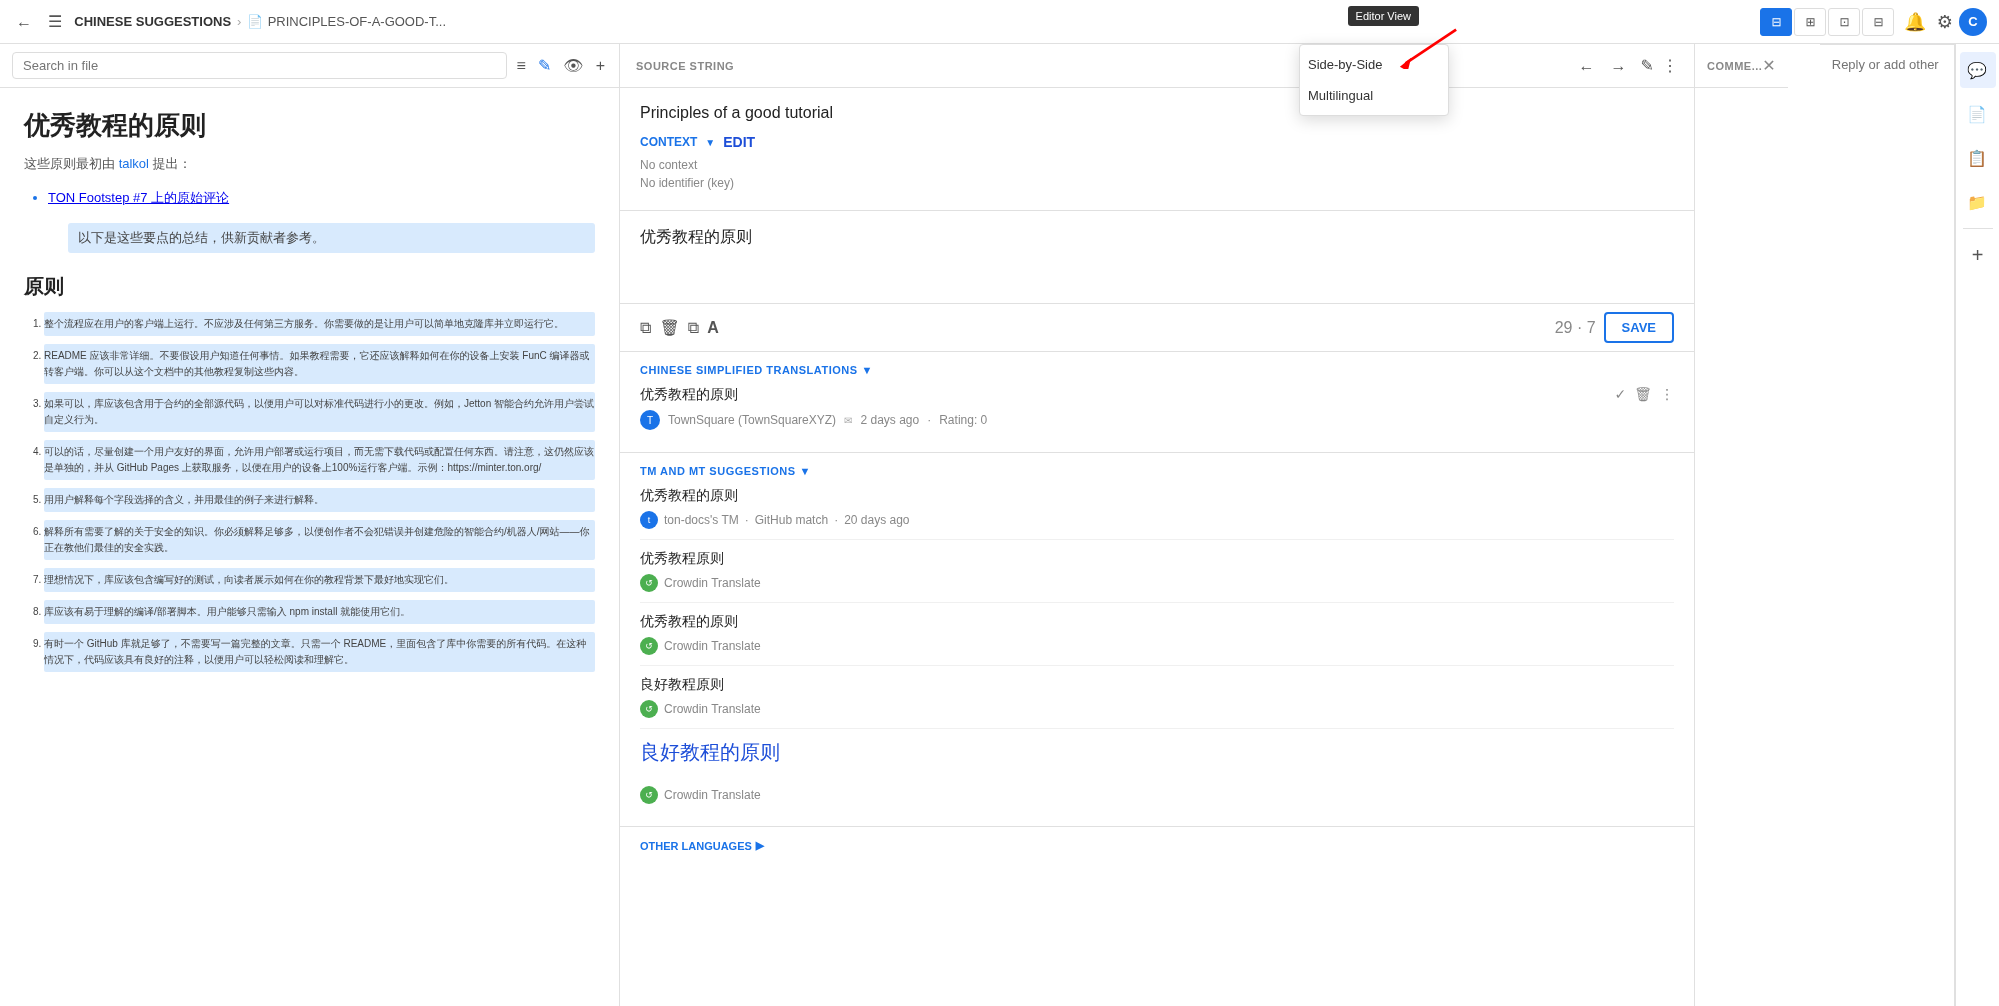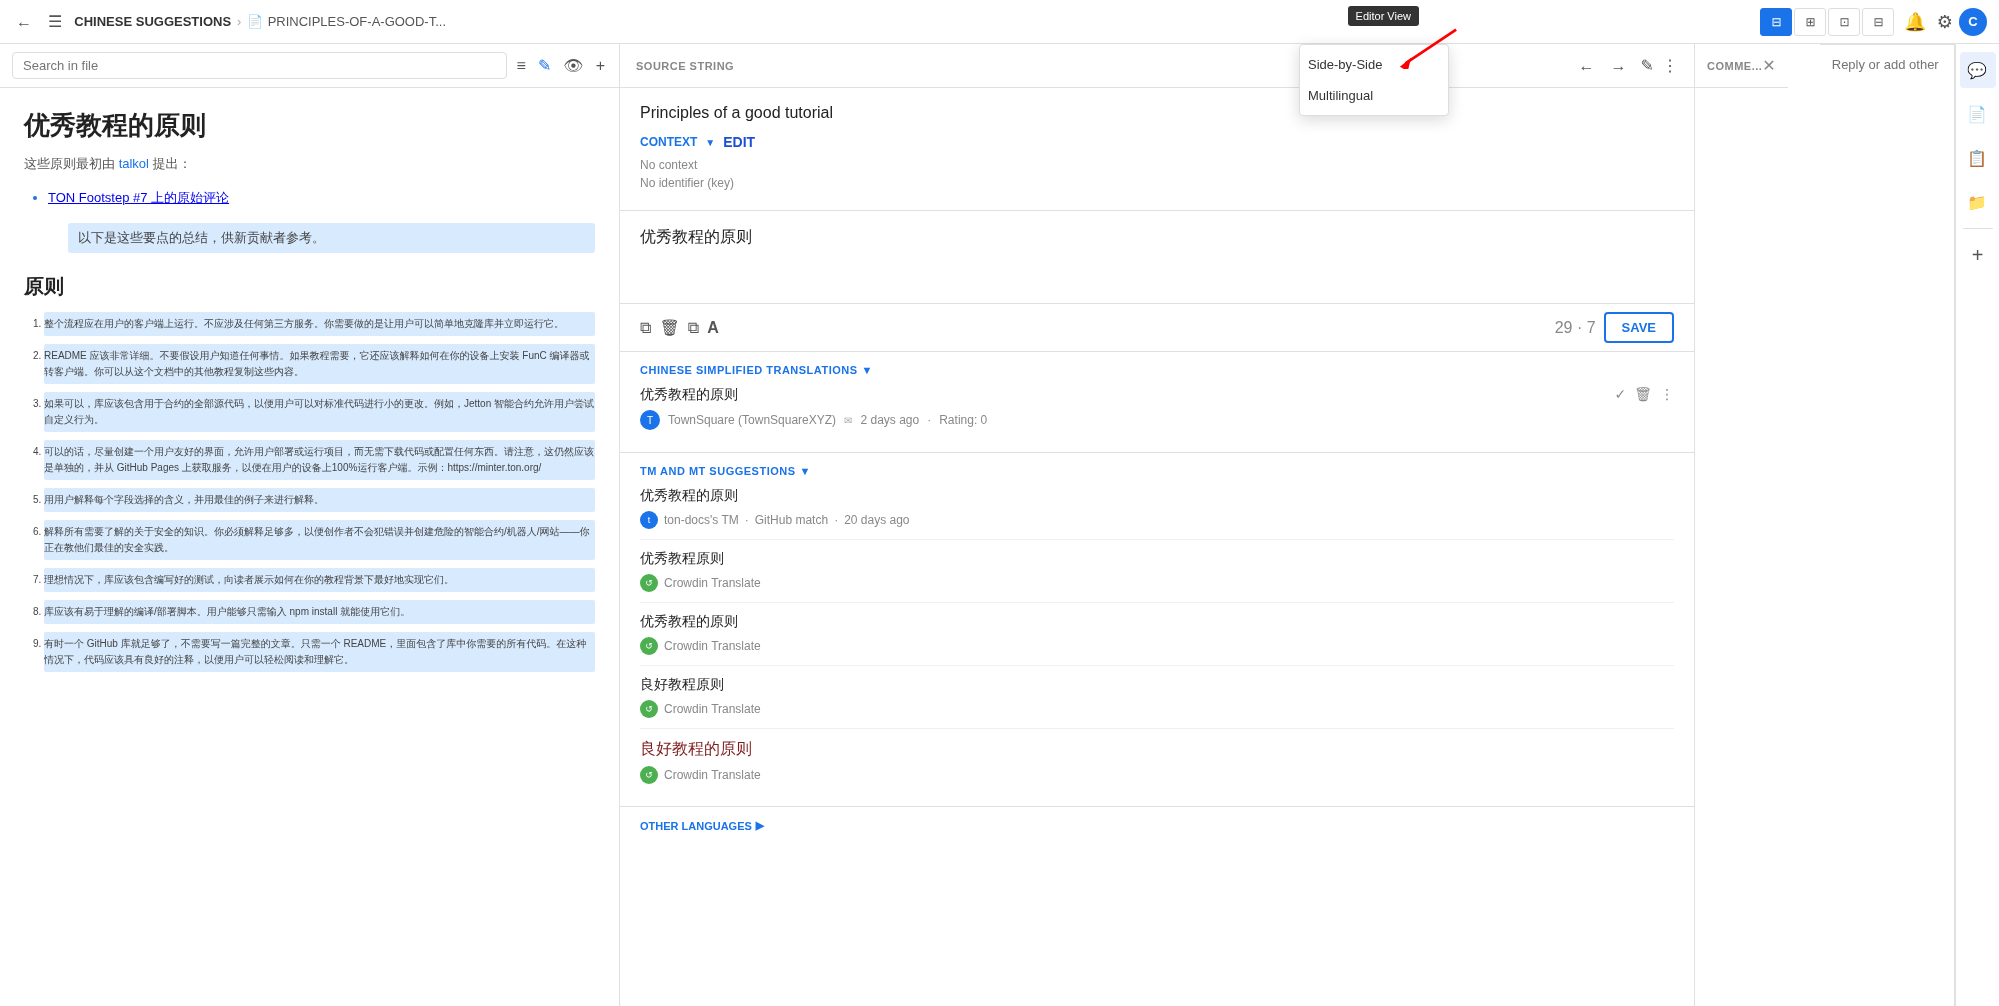--- a/index.html
+++ b/index.html
@@ -281,21 +281,21 @@
     </div>
             </div>
             <div class="translation-item">
               <div style="font-size:14px;color:#222;margin-bottom:6px;">良好教程原则</div>
               <div style="display:flex;align-items:center;gap:6px;font-size:12px;color:#888;">
       <div style="width:18px;height:18px;border-radius:50%;background:#4caf50;display:flex;align-items:center;justify-content:center;color:#fff;font-size:9px;">↺</div>
       <span>Crowdin Translate</span>
     </div>
             </div>
             <div class="translation-item">
-              <div style="font-size:16px;color:#7f1d1d;margin-bottom:6px;">良好教程的原则</div>
+              <div style="font-size:20px;color:#1d4ed8;margin-bottom:20px;">良好教程的原则</div>
               <div style="display:flex;align-items:center;gap:6px;font-size:12px;color:#888;">
       <div style="width:18px;height:18px;border-radius:50%;background:#4caf50;display:flex;align-items:center;justify-content:center;color:#fff;font-size:9px;">↺</div>
       <span>Crowdin Translate</span>
     </div>
             </div>
           </div>
       </div>
 
       <div class="other-languages">
         <div class="other-lang-label">

